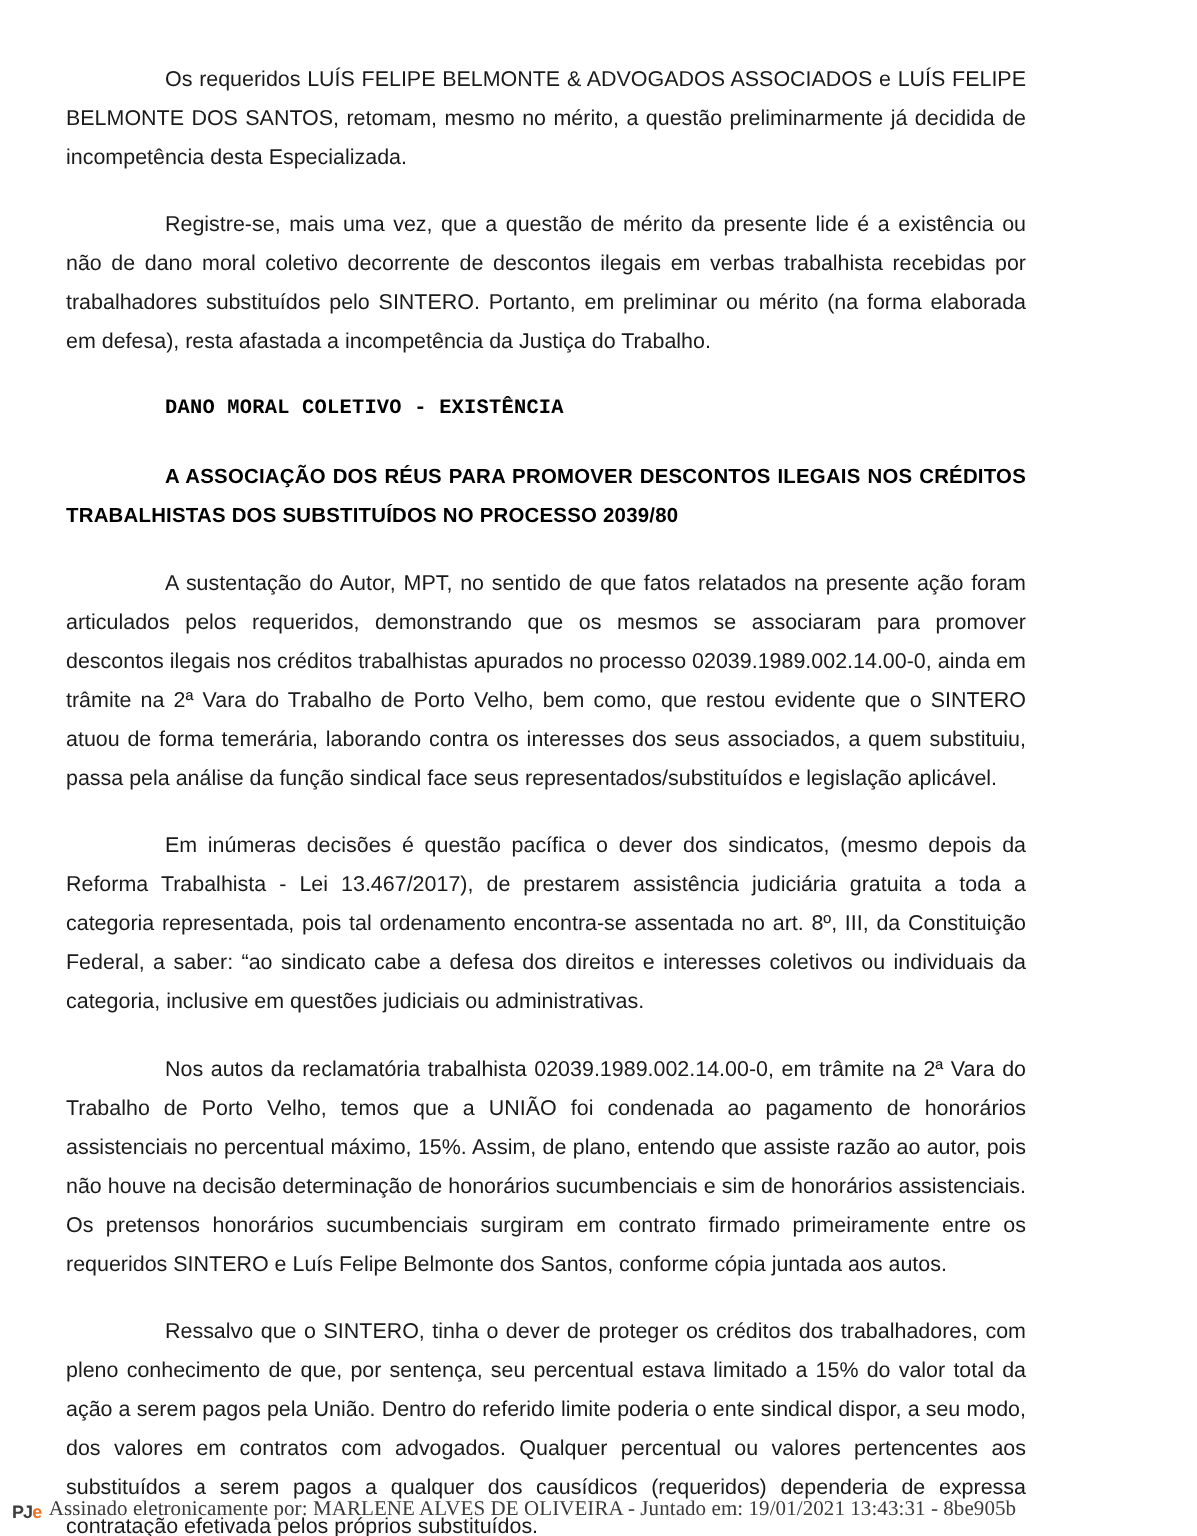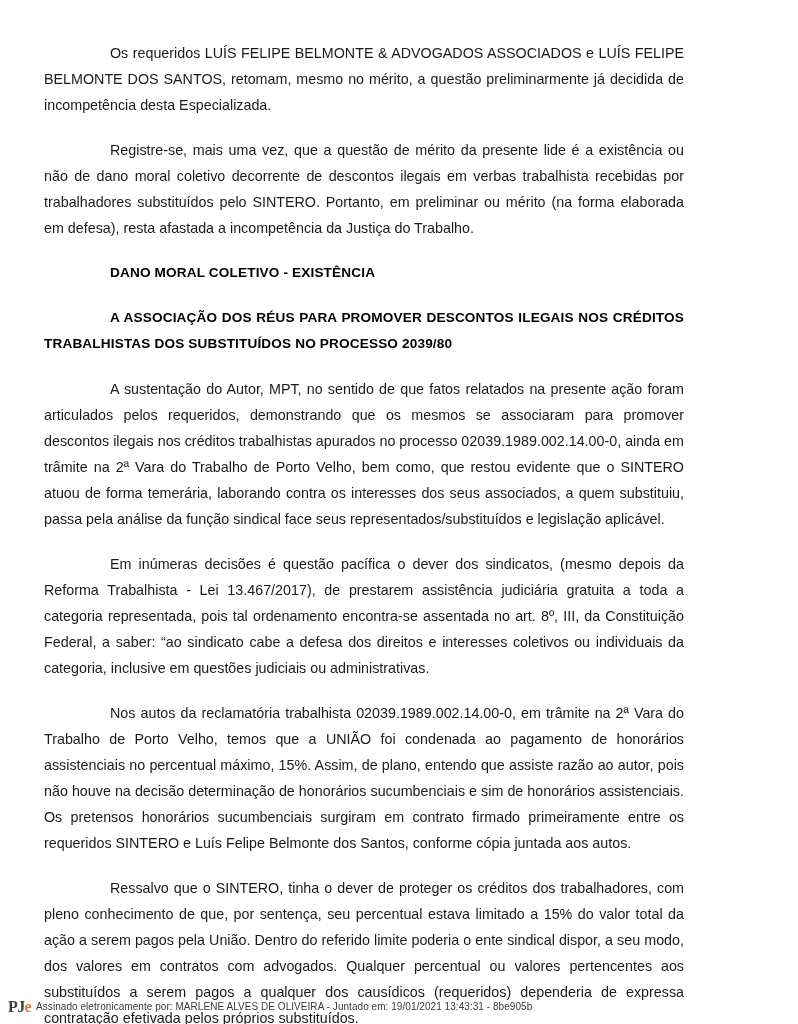--- a/index.html
+++ b/index.html
@@ -49,20 +49,21 @@
 
   p.heading {
     margin: 0 0 19px 0;
     font-size: 13.6px;
     line-height: 26px;
     text-align: justify;
     text-indent: 66px;
     font-weight: bold;
     letter-spacing: 0.15px;
     color: #000000;
+    font-family: Liberation Mono, monospace;
   }
 
   p.heading-block {
     margin: 0 0 19px 0;
     font-size: 13.6px;
     line-height: 26px;
     text-align: justify;
     text-indent: 66px;
     font-weight: bold;
     letter-spacing: 0.15px;
@@ -80,36 +81,36 @@
     bottom: 9px;
     display: flex;
     align-items: center;
     gap: 5px;
     white-space: nowrap;
   }
 
   .pje-logo {
     display: inline-flex;
     align-items: baseline;
-    font-family: Liberation Serif, serif;
-    font-size: 16px;
+    font-family: Liberation Sans, sans-serif;
+    font-size: 12px;
     font-weight: bold;
     letter-spacing: -0.6px;
     line-height: 1;
   }
   .pje-logo .pj {
     color: #3c3c3c;
   }
   .pje-logo .e {
     color: #f07020;
   }
 
   .footer-text {
-    font-family: Liberation Sans, sans-serif;
-    font-size: 10px;
+    font-family: Liberation Serif, serif;
+    font-size: 14px;
     color: #3a3a3a;
     letter-spacing: 0.05px;
     line-height: 1;
     padding-bottom: 1px;
   }
 </style>
 </head>
 <body>
 
 <div class="page">

